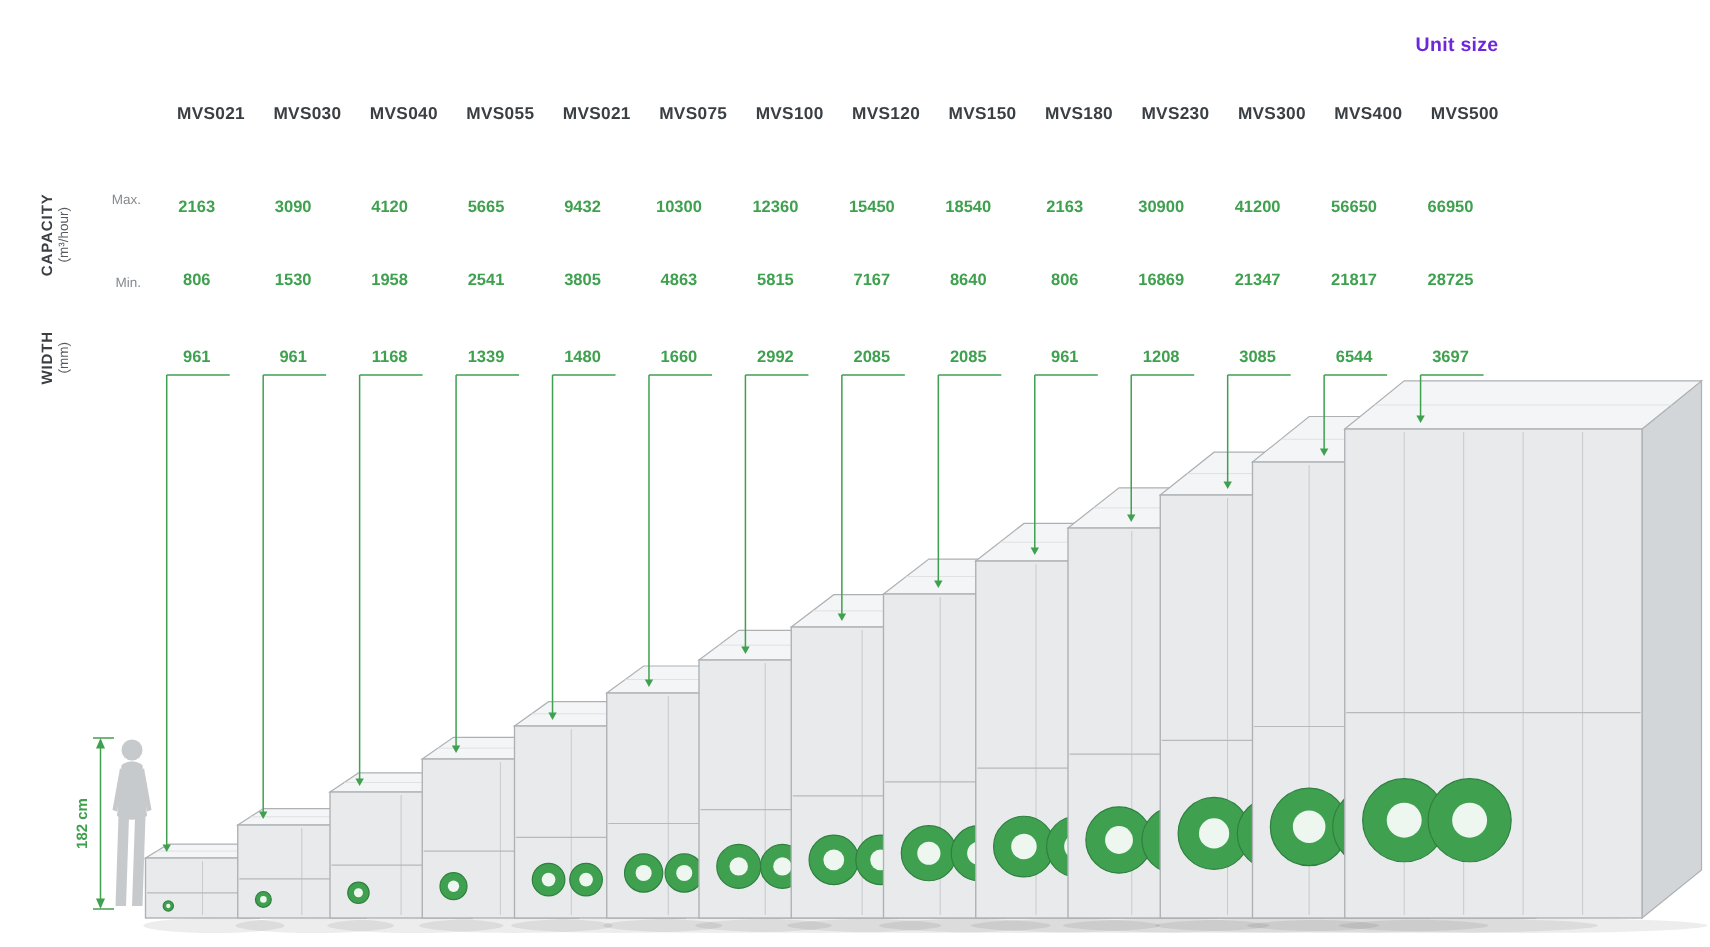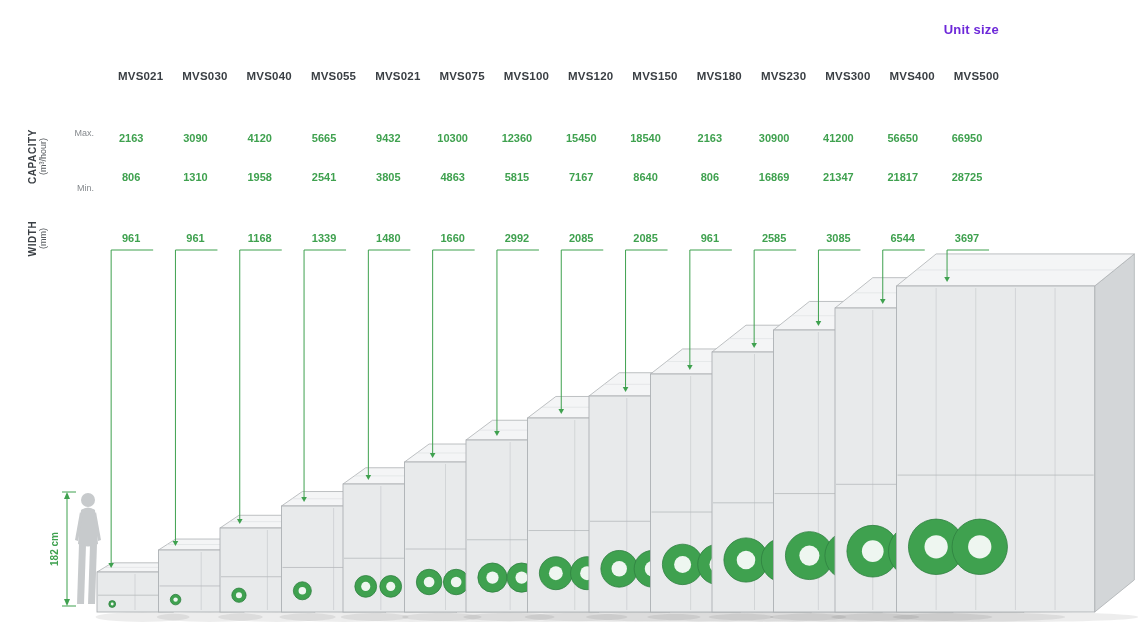--- a/index.html
+++ b/index.html
@@ -26,21 +26,21 @@
     position: absolute;
     left: 99px;
     display: grid;
     grid-template-columns: repeat(14, 64.3px);
   }
   .grid-row .cell { text-align: center; white-space: nowrap; }
   .models { top: 70px; }
   .models .cell { font-size: 11.5px; font-weight: bold; color: #3a3f44; letter-spacing: .2px; text-align: right; }
   .values .cell { font-size: 11px; font-weight: bold; color: #3fa14f; }
   .row-max { top: 132px; }
-  .row-min { top: 171px; }
+  .row-min { top: 181px; }
   .row-width { top: 232px; }
   .row-label {
     position: absolute;
     left: 56px;
     width: 38px;
     text-align: right;
     font-size: 9px;
     color: #85898d;
   }
   .side-label {
@@ -104,21 +104,21 @@
       <div class="cell">15450</div>
       <div class="cell">18540</div>
       <div class="cell">2163</div>
       <div class="cell">30900</div>
       <div class="cell">41200</div>
       <div class="cell">56650</div>
       <div class="cell">66950</div>
     </div>
   <div class="grid-row values row-min" id="row-min">
       <div class="cell">806</div>
-      <div class="cell">1310</div>
+      <div class="cell">1530</div>
       <div class="cell">1958</div>
       <div class="cell">2541</div>
       <div class="cell">3805</div>
       <div class="cell">4863</div>
       <div class="cell">5815</div>
       <div class="cell">7167</div>
       <div class="cell">8640</div>
       <div class="cell">806</div>
       <div class="cell">16869</div>
       <div class="cell">21347</div>
@@ -129,21 +129,21 @@
       <div class="cell">961</div>
       <div class="cell">961</div>
       <div class="cell">1168</div>
       <div class="cell">1339</div>
       <div class="cell">1480</div>
       <div class="cell">1660</div>
       <div class="cell">2992</div>
       <div class="cell">2085</div>
       <div class="cell">2085</div>
       <div class="cell">961</div>
-      <div class="cell">2585</div>
+      <div class="cell">1208</div>
       <div class="cell">3085</div>
       <div class="cell">6544</div>
       <div class="cell">3697</div>
     </div>
 
   <svg id="illustration" width="1140" height="631" viewBox="0 0 1140 631">
       <g>
         <ellipse cx="142.6" cy="617" rx="47.12" ry="5" fill="rgba(0,0,0,0.07)"></ellipse>
         <polygon points="173,572 188.2,562.8 188.2,602.8 173,612" fill="#d3d6d8" stroke="#adb1b4" stroke-width="0.8"></polygon>
         <polygon points="97,572 112.2,562.8 188.2,562.8 173,572" fill="#f4f5f6" stroke="#adb1b4" stroke-width="0.8"></polygon>

